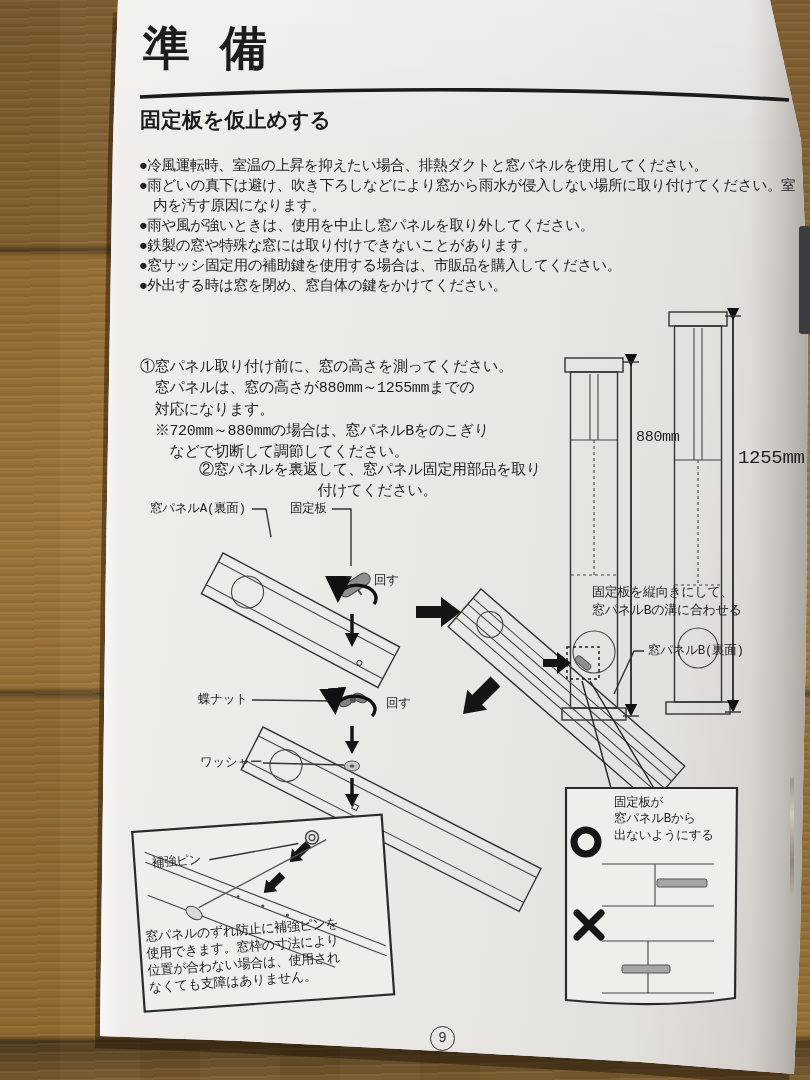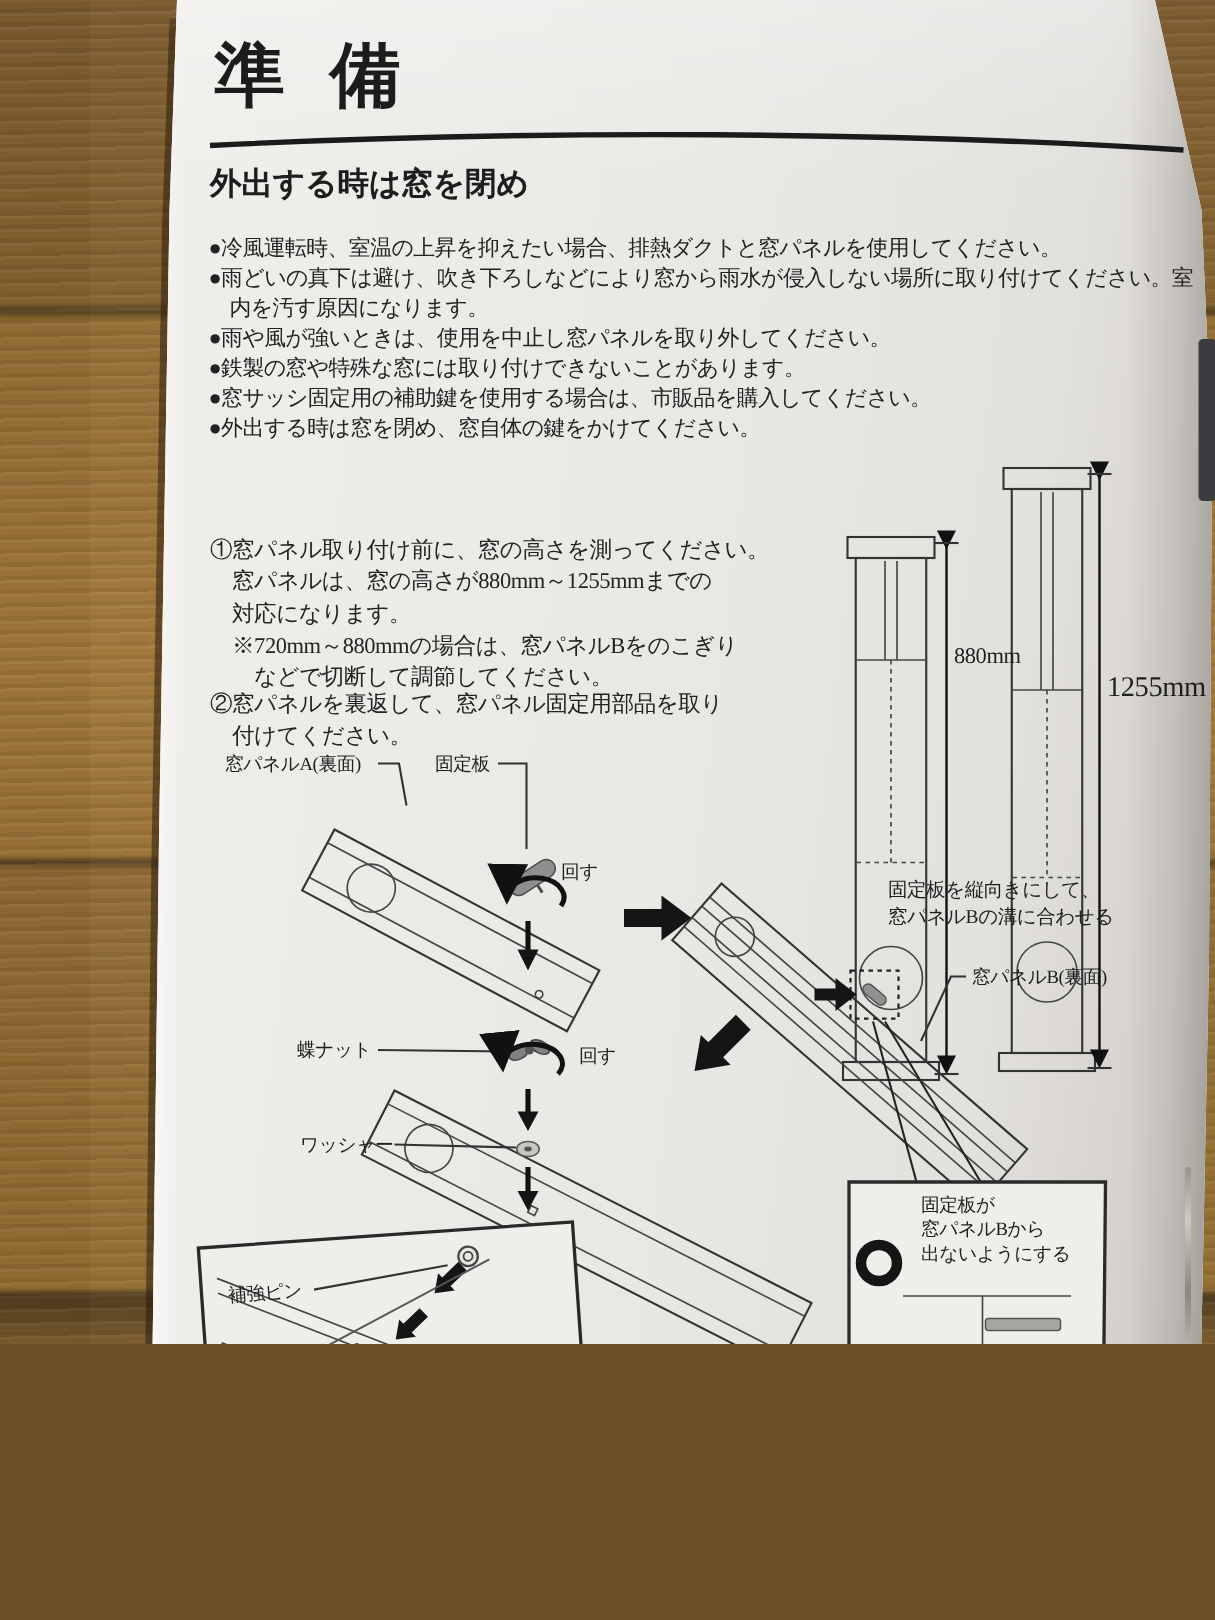--- a/index.html
+++ b/index.html
@@ -1,17 +1,17 @@
 <!DOCTYPE html>
 <html><head>
 <meta charset="utf-8">
 <style>
   html,body{margin:0;padding:0;background:#6b4f26;}
-  .stage{position:relative;width:810px;height:896px;overflow:hidden;
-         font-family:Liberation Serif, serif;color:#222;}
+  .stage{position:relative;width:810px;height:1080px;overflow:hidden;
+         font-family:Liberation Mono, monospace;color:#222;}
   
   .wood{position:absolute;inset:0;
     background:
       repeating-linear-gradient(179deg, rgba(255,255,255,.05) 0 2px, rgba(0,0,0,0) 2px 6px, rgba(0,0,0,.06) 6px 9px),
       linear-gradient(180deg,#7b5a2e 0%,#85622f 22.5%,#56401e 23.2%,#936c32 23.8%,
                       #a0773a 48%,#9a7236 63.6%,#5a4220 64.2%,#8f6a33 64.8%,
                       #936d31 95.8%,#4e3a1c 96.4%,#7c5c2d 100%);}
   .wood-streak{position:absolute;inset:0;opacity:.5;
     background:repeating-linear-gradient(90deg, rgba(0,0,0,.05) 0 60px, rgba(255,255,255,.04) 60px 140px);}
   
@@ -29,21 +29,21 @@
   .paper::before{content:"";position:absolute;left:100px;top:0;width:22px;height:1060px;
     background:linear-gradient(90deg,rgba(255,255,255,.65),rgba(255,255,255,0));}
   
   .t{position:absolute;line-height:1.35;}
   .pre{white-space:pre-line;}
   .title{left:143px;top:20px;font-size:47px;font-weight:bold;letter-spacing:30px;color:#1c1c1c;}
   .subtitle{left:140px;top:108px;font-size:21px;font-weight:bold;color:#1d1d1d;}
   .bullets{left:139px;top:157px;width:658px;font-size:14.6px;line-height:1.37;}
   .bullet{text-indent:-14px;padding-left:14px;letter-spacing:-.4px;}
   .steps1{left:140px;top:357px;width:460px;font-size:15px;line-height:1.42;letter-spacing:-.3px;}
-  .steps2{left:140px;top:460px;width:460px;font-size:15px;line-height:1.42;letter-spacing:-.3px;}
+  .steps2{left:140px;top:460px;width:460px;font-size:15px;line-height:1.42;letter-spacing:-.3px;text-align:center;}
   .lbl{font-size:12.5px;letter-spacing:-.3px;color:#1e1e1e;}
   .cap{font-size:13px;letter-spacing:-.3px;color:#1e1e1e;line-height:1.35;}
   .pagenum{left:430px;top:1026px;}
   .pagenum span{display:inline-block;width:23px;height:23px;border:1.6px solid #333;border-radius:50%;
     text-align:center;line-height:23px;font-size:14px;color:#333;}
   
   .dark-obj{position:absolute;left:799px;top:226px;width:12px;height:108px;background:#3c3c40;border-radius:3px;}
   .spring{position:absolute;left:790px;top:778px;width:4px;height:118px;
     background:linear-gradient(180deg,#9a948c,#cfc9c0 30%,#8d8780 70%,#b5afa6);border-radius:2px;}
   svg.art{position:absolute;left:0;top:0;pointer-events:none;}
@@ -197,21 +197,21 @@
         <line x1="601" y1="913" x2="577" y2="937"></line>
       </g>
       <line x1="602" y1="941" x2="714" y2="941" class="thin"></line>
       <line x1="648" y1="941" x2="648" y2="993" class="thin"></line>
       <rect x="622" y="965" width="48" height="8" rx="2" fill="#a8a6a2" stroke="#555"></rect>
       <line x1="602" y1="993" x2="714" y2="993" class="thin"></line>
     </g>
   </svg>
 
   <div class="t title">準備</div>
-  <div class="t subtitle">外出する時は窓を閉め</div>
+  <div class="t subtitle">固定板を仮止めする</div>
 
   <div class="t bullets">
     <div class="bullet">●冷風運転時、室温の上昇を抑えたい場合、排熱ダクトと窓パネルを使用してください。</div>
     <div class="bullet">●雨どいの真下は避け、吹き下ろしなどにより窓から雨水が侵入しない場所に取り付けてください。室内を汚す原因になります。</div>
     <div class="bullet">●雨や風が強いときは、使用を中止し窓パネルを取り外してください。</div>
     <div class="bullet">●鉄製の窓や特殊な窓には取り付けできないことがあります。</div>
     <div class="bullet">●窓サッシ固定用の補助鍵を使用する場合は、市販品を購入してください。</div>
     <div class="bullet">●外出する時は窓を閉め、窓自体の鍵をかけてください。</div>
   </div>
 

